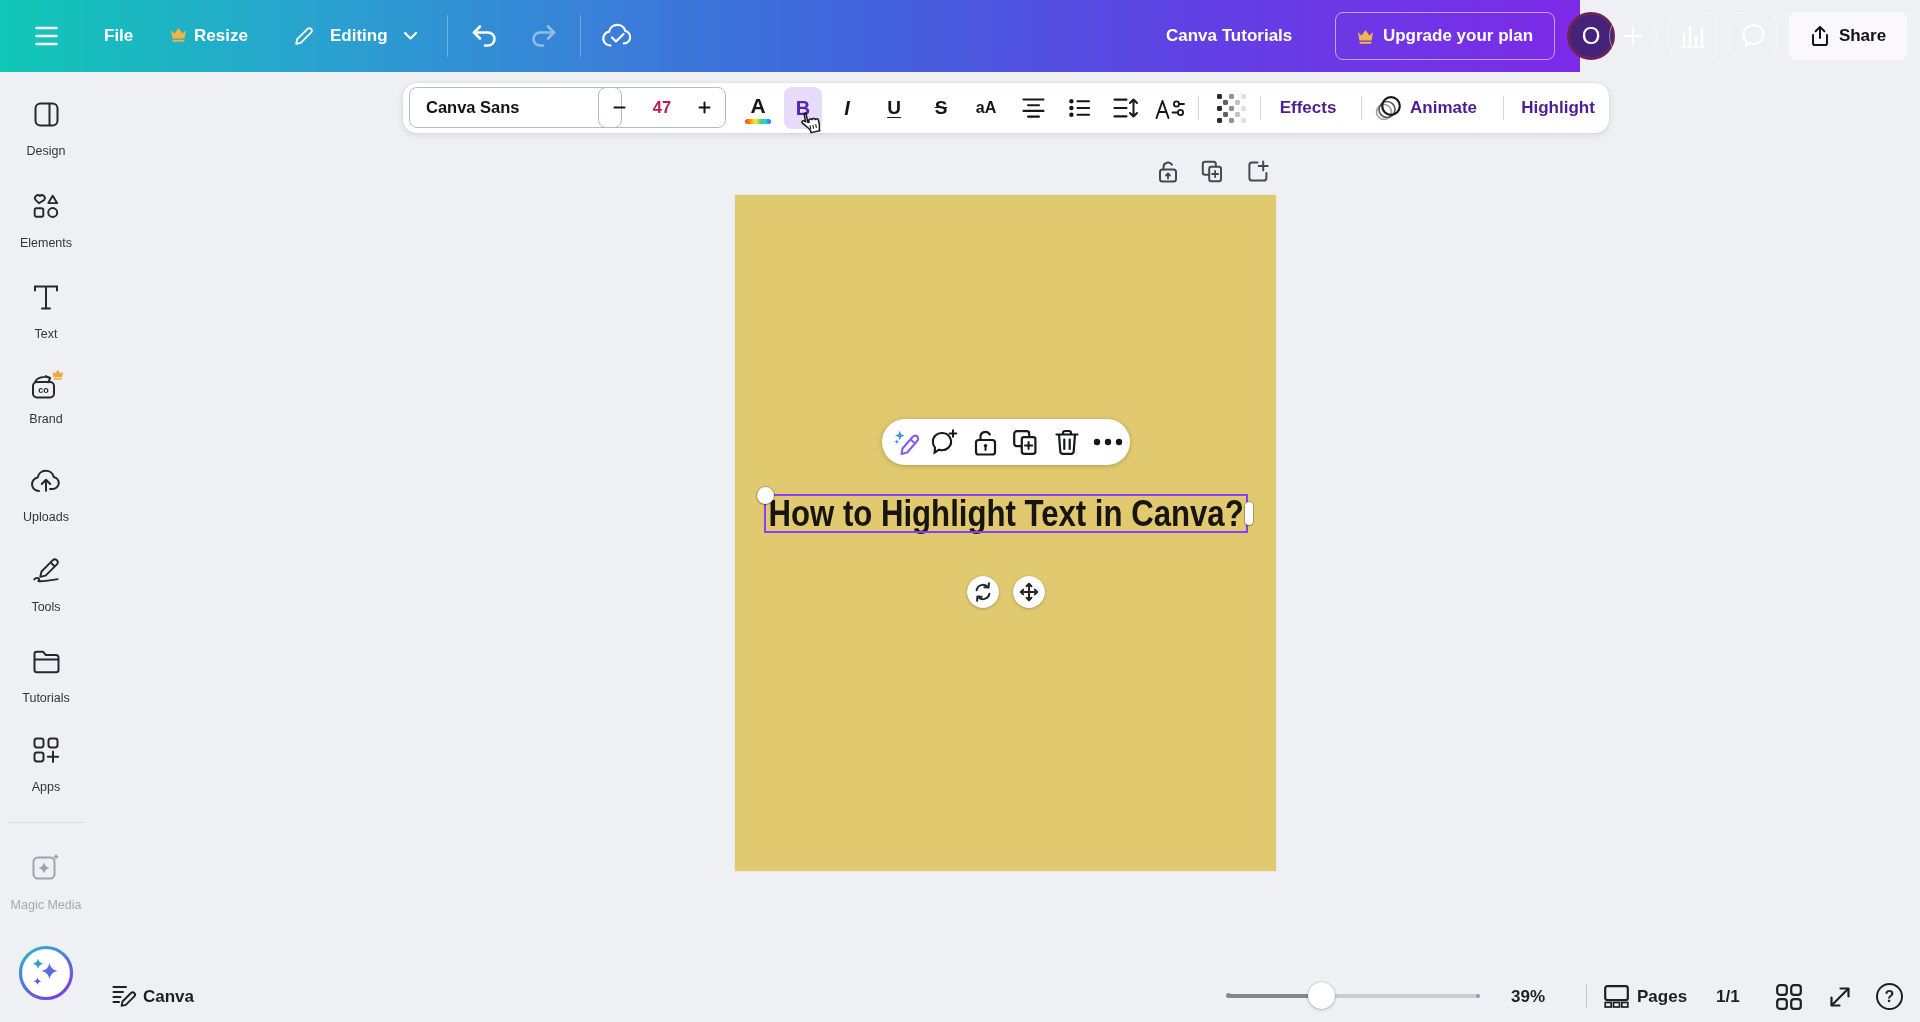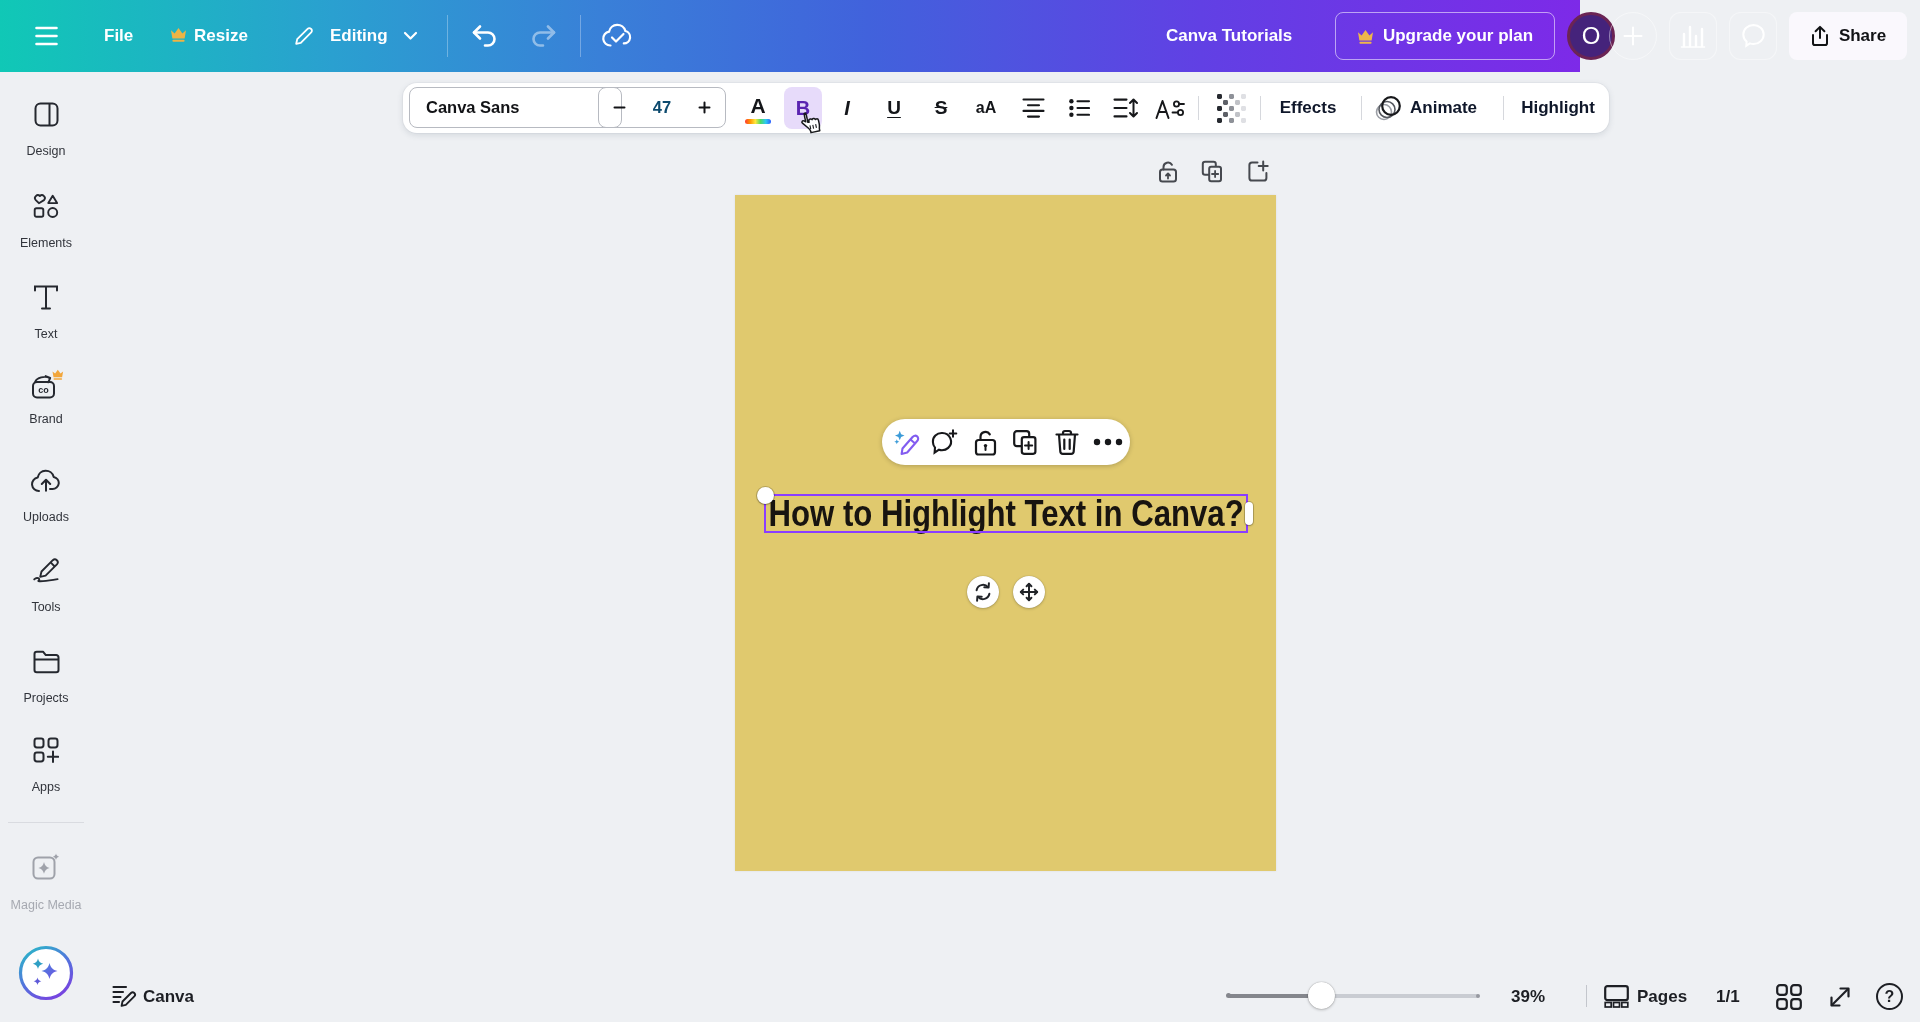--- a/index.html
+++ b/index.html
@@ -18,21 +18,21 @@
 
   
   .side-item { position:absolute; left:0; width:92px; text-align:center; }
   .side-label { font-size:12.5px; color:#31343b; font-weight:400; letter-spacing:0; margin-top:13px; }
 
   
   #toolbar { position:absolute; left:403px; top:11px; width:1206px; height:50px; background:#fff; border-radius:14px;
     box-shadow:0 0 0 1px rgba(64,87,109,.04), 0 2px 6px rgba(57,76,96,.15); }
   .tbtn { position:absolute; top:4px; height:42px; display:flex; align-items:center; justify-content:center; color:#14161a; }
   .tdivider { position:absolute; top:13px; width:1px; height:24px; background:#d6d8dd; }
-  .tool-word { font-size:17px; font-weight:600; color:#0f172a; }
+  .tool-word { font-size:17px; font-weight:600; color:#4c1d95; }
 
   
   #page { position:absolute; left:735px; top:123px; width:541px; height:676px; background:#e0c96e;
     box-shadow:0 0 2px rgba(0,0,0,.08); }
 
   
   #elt-toolbar { position:absolute; left:882px; top:347px; width:248px; height:46px; background:#fff; border-radius:23px;
     box-shadow:0 1px 5px rgba(0,0,0,.22); }
 
   
@@ -178,21 +178,21 @@
       <path d="M9.5 14.5 L20.8 3.2 a2.9 2.9 0 0 1 4.1 4.1 L13.6 18.6 L8.2 19.9 Z" fill="none" stroke="#25282f" stroke-width="1.9" stroke-linejoin="round"></path>
       <path d="M18.6 5.4 l4.1 4.1" stroke="#25282f" stroke-width="1.9"></path>
       <path d="M2.2 22.4 c2.8 -3 6.6 -0.6 4.4 1.2 c-1.8 1.4 7.2 0.6 19 -1.5" fill="none" stroke="#25282f" stroke-width="1.9" stroke-linecap="round"></path>
     </svg>
     <div class="side-label">Tools</div>
   </div>
   <div class="side-item" style="top:578px">
     <svg width="27" height="24" viewBox="0 0 27 24">
       <path d="M1.5 20 V4 a2.3 2.3 0 0 1 2.3 -2.3 h6.2 l2.8 3.4 h10.4 a2.3 2.3 0 0 1 2.3 2.3 v12.6 a2.3 2.3 0 0 1 -2.3 2.3 H3.8 a2.3 2.3 0 0 1 -2.3 -2.3 Z M1.5 9.5 H25.5" fill="none" stroke="#25282f" stroke-width="2" stroke-linejoin="round"></path>
     </svg>
-    <div class="side-label">Projects</div>
+    <div class="side-label">Tutorials</div>
   </div>
   <div class="side-item" style="top:665px">
     <svg width="26" height="26" viewBox="0 0 26 26">
       <rect x="1.5" y="1.5" width="9" height="9" rx="2.4" fill="none" stroke="#25282f" stroke-width="2"></rect>
       <rect x="15.5" y="1.5" width="9" height="9" rx="2.4" fill="none" stroke="#25282f" stroke-width="2"></rect>
       <rect x="1.5" y="15.5" width="9" height="9" rx="2.4" fill="none" stroke="#25282f" stroke-width="2"></rect>
       <path d="M20 14.5 V25 M14.8 19.8 H25.3" stroke="#25282f" stroke-width="2" stroke-linecap="round"></path>
     </svg>
     <div class="side-label">Apps</div>
   </div>
@@ -226,21 +226,21 @@
   <div id="toolbar">
 
     <div class="abs" style="left:6px;top:4px;width:213px;height:41px;border:1px solid #b7bac1;border-radius:8px;display:flex;align-items:center;padding-left:16px">
       <span style="font-size:16.5px;font-weight:600;color:#121316">Canva Sans</span>
     </div>
 
     <div class="abs" style="left:195px;top:4px;width:128px;height:41px;border:1px solid #b7bac1;border-radius:8px;display:flex;align-items:center;justify-content:space-between;padding:0 14px">
       <svg width="13" height="13" viewBox="0 0 13 13">
           <path d="M1.5 6.5 H11.5" stroke="#121316" stroke-width="2" stroke-linecap="round"></path>
         </svg>
-      <span style="font-size:16.5px;font-weight:600;color:#0c4a6e">47</span>
+      <span style="font-size:16.5px;font-weight:600;color:#be185d">47</span>
       <svg width="13" height="13" viewBox="0 0 13 13">
           <path d="M6.5 1.5 V11.5 M1.5 6.5 H11.5" stroke="#121316" stroke-width="2" stroke-linecap="round"></path>
         </svg>
     </div>
 
     <div class="tbtn" style="left:337px;width:36px;flex-direction:column">
       <span style="font-size:21px;font-weight:700;line-height:22px;margin-top:3px">A</span>
       <div style="width:26px;height:5px;border-radius:2.5px;margin-top:2px;background:linear-gradient(90deg,#ff3b30,#ff9500,#ffe83d,#4cd964,#2bc9f4,#2f5cff)"></div>
     </div>
 

